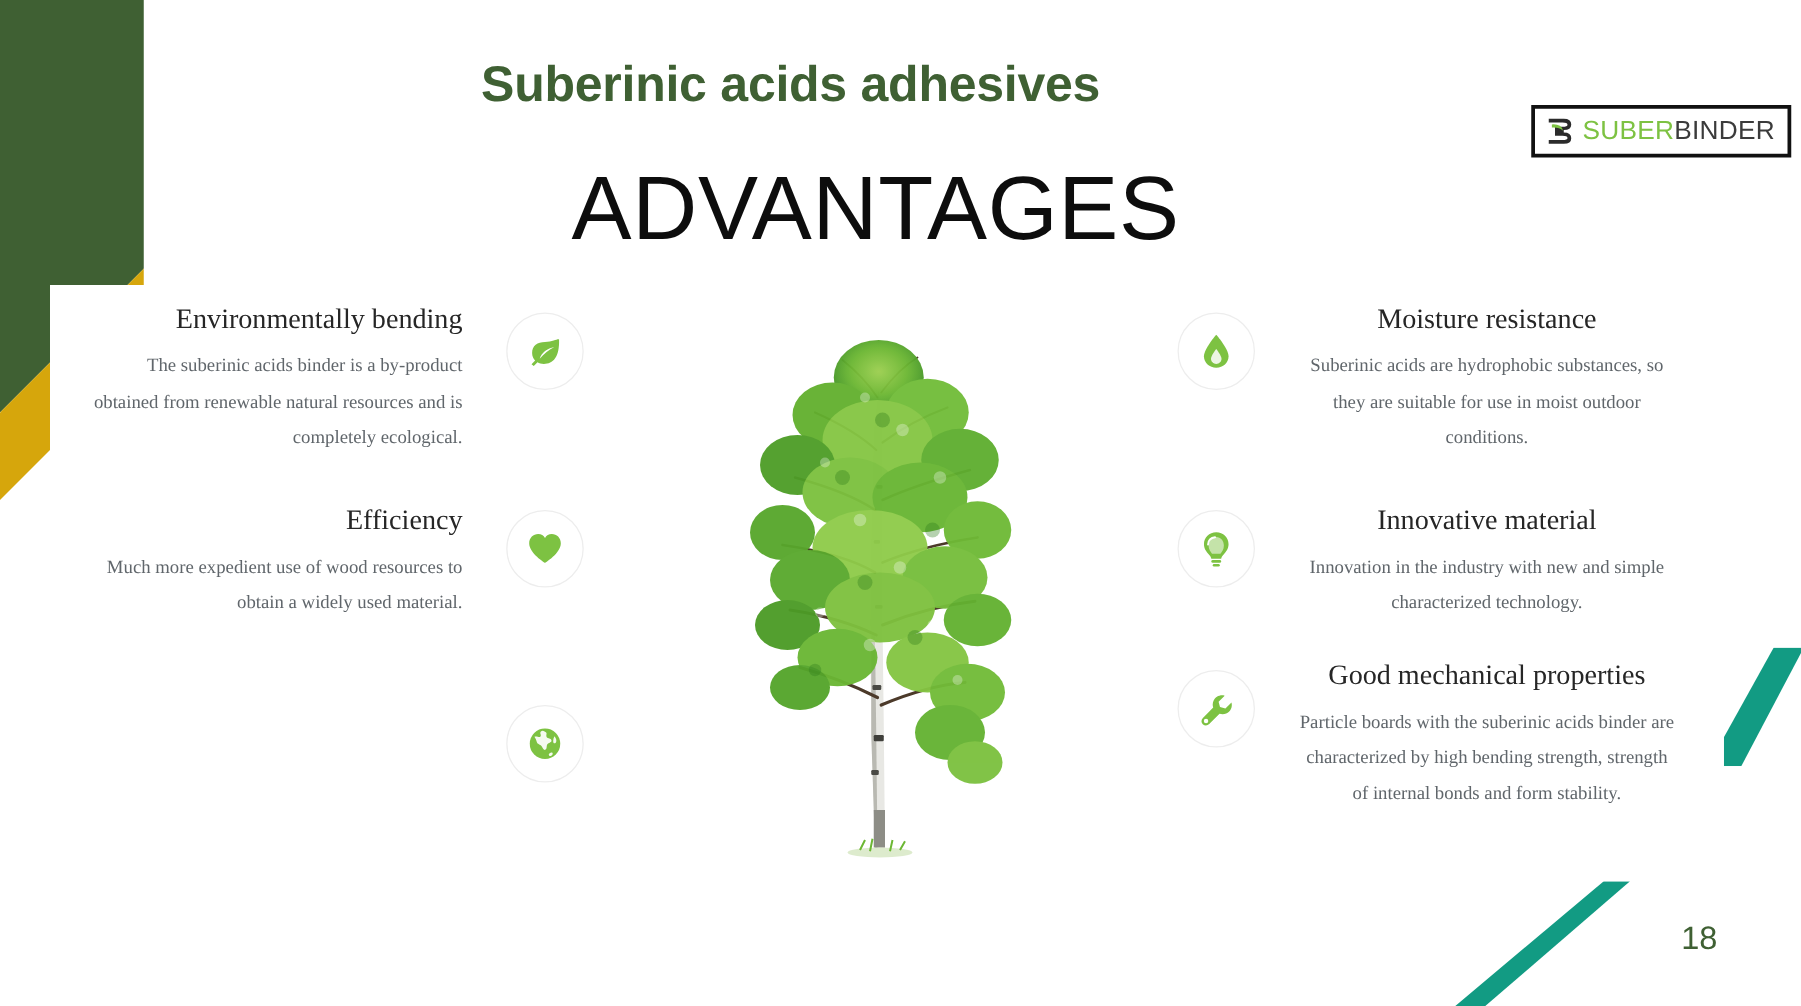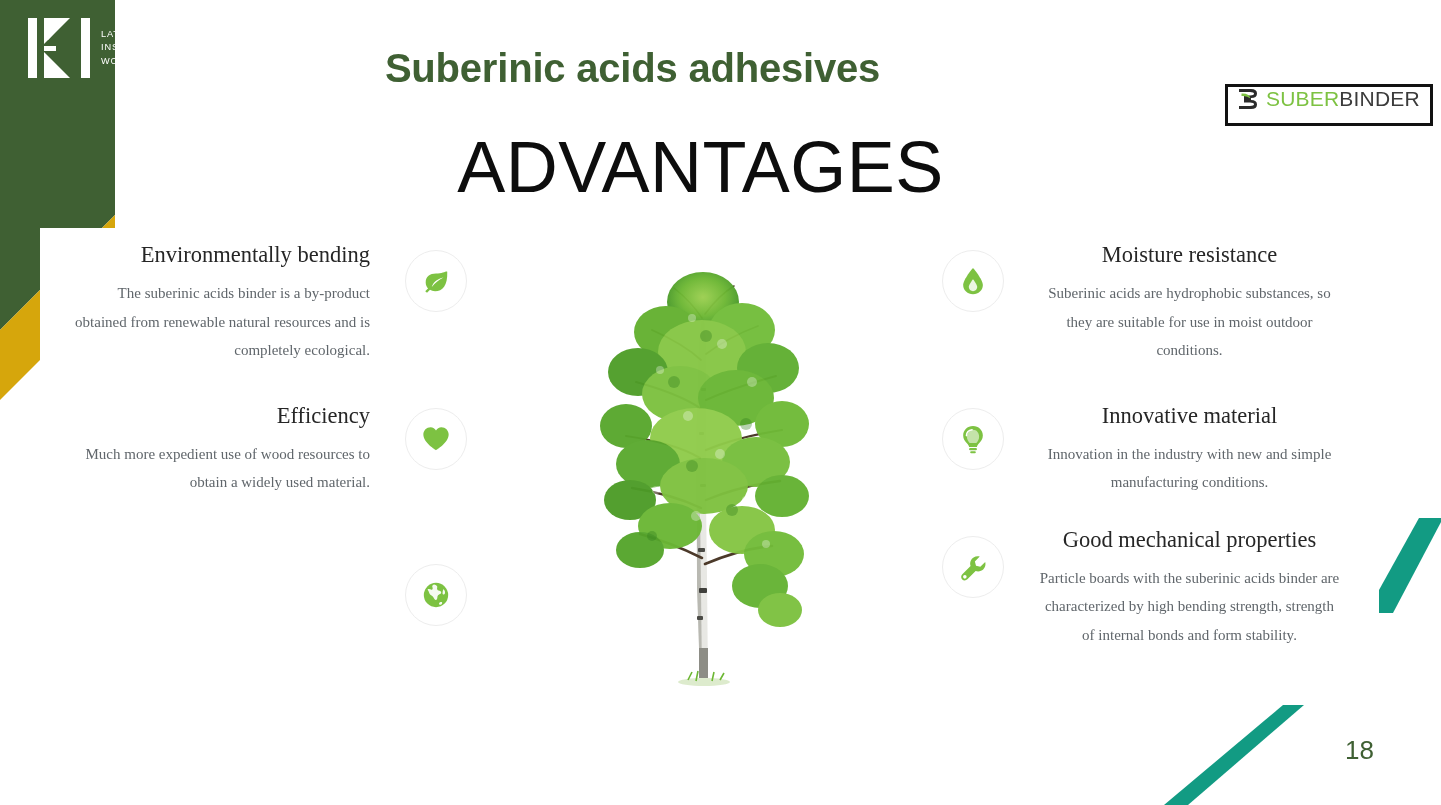--- a/index.html
+++ b/index.html
@@ -124,21 +124,21 @@
   
   .sb-logo {
     position: absolute;
     left: 1225px;
     top: 84px;
     width: 208px;
     height: 42px;
     background: #ffffff;
     border: 3px solid #111111;
     display: flex;
-    align-items: flex-start;
+    align-items: center;
     padding-left: 9px;
     box-sizing: border-box;
     gap: 7px;
   }
   .sb-text {
     font-family: "Liberation Sans", sans-serif;
     font-size: 21px;
     letter-spacing: 0.2px;
     white-space: nowrap;
   }
@@ -207,36 +207,20 @@
 <body>
 
 <div class="slide">
 
   <div class="corner-green"></div>
   <div class="corner-gold"></div>
 
   <div class="content-panel"></div>
   <div class="panel-mask-top"></div>
 
-  <div class="ki-logo">
-    <svg class="ki-mark" width="62" height="60" viewBox="0 0 62 60">
-      <rect x="0" y="0" width="9" height="60" fill="#ffffff"></rect>
-      <rect x="53" y="0" width="9" height="60" fill="#ffffff"></rect>
-      <polygon points="16,0 40,0 20,22 20,2" fill="#ffffff"></polygon>
-      <polygon points="20,38 20,58 40,60 16,60" fill="#ffffff"></polygon>
-      <polygon points="16,0 16,26 42,0" fill="#ffffff"></polygon>
-      <polygon points="16,34 16,60 42,60 24,42" fill="#ffffff"></polygon>
-      <rect x="16" y="28" width="12" height="5" fill="#ffffff"></rect>
-    </svg>
-    <div class="ki-wordmark">
-      <div>LATVIAN STATE</div>
-      <div>INSTITUTE OF</div>
-      <div>WOOD CHEMISTRY</div>
-    </div>
-  </div>
 
   <div class="slide-title">Suberinic acids adhesives</div>
   <div class="slide-subtitle">ADVANTAGES</div>
 
   <div class="sb-logo">
     <svg width="22" height="24" viewBox="0 0 22 24">
       <path d="M2 2 L14 2 Q20 2 20 6.5 Q20 11 14 11 L14 13 Q20 13 20 17.5 Q20 22 14 22 L2 22 L2 19 L13 19 Q17 19 17 17.3 Q17 15.6 13 15.6 L7 15.6 L7 8.4 L13 8.4 Q17 8.4 17 6.7 Q17 5 13 5 L2 5 Z" fill="#2b2b2b"></path>
       <path d="M4.5 6.5 Q12 6 13.5 11.5 Q10 8.5 4.5 9 Z" fill="#7dc242"></path>
     </svg>
     <div class="sb-text"><span class="sb-suber">SUBER</span><span class="sb-binder">BINDER</span></div>
@@ -382,21 +366,21 @@
     </svg>
   </div>
 
   <div class="col col-right">
     <div class="feature">
       <div class="feature-title">Moisture resistance</div>
       <div class="feature-body">Suberinic acids are hydrophobic substances, so they are suitable for use in moist outdoor conditions.</div>
     </div>
     <div class="feature" style="margin-top:36px;">
       <div class="feature-title">Innovative material</div>
-      <div class="feature-body">Innovation in the industry with new and simple manufacturing conditions.</div>
+      <div class="feature-body">Innovation in the industry with new and simple characterized technology.</div>
     </div>
     <div class="feature" style="margin-top:28px;">
       <div class="feature-title">Good mechanical properties</div>
       <div class="feature-body">Particle boards with the suberinic acids binder are characterized by high bending strength, strength of internal bonds and form stability.</div>
     </div>
   </div>
 
   <div class="teal-stripe-1b"></div>
   <div class="teal-stripe-2"></div>
 

